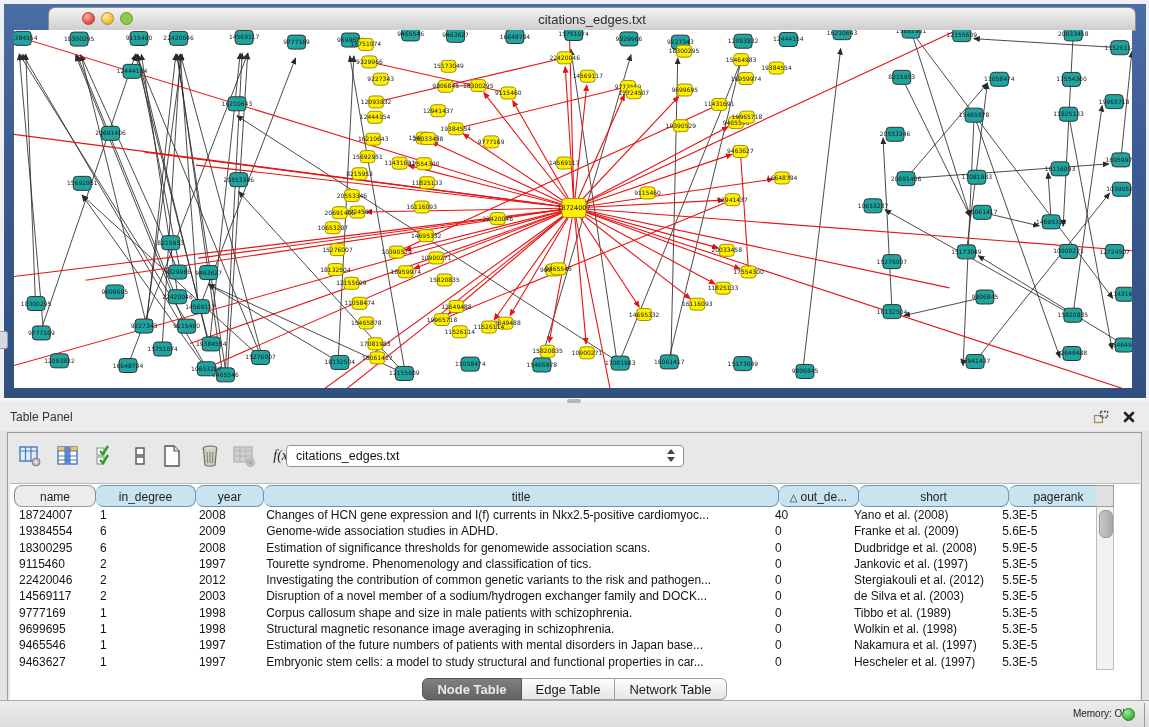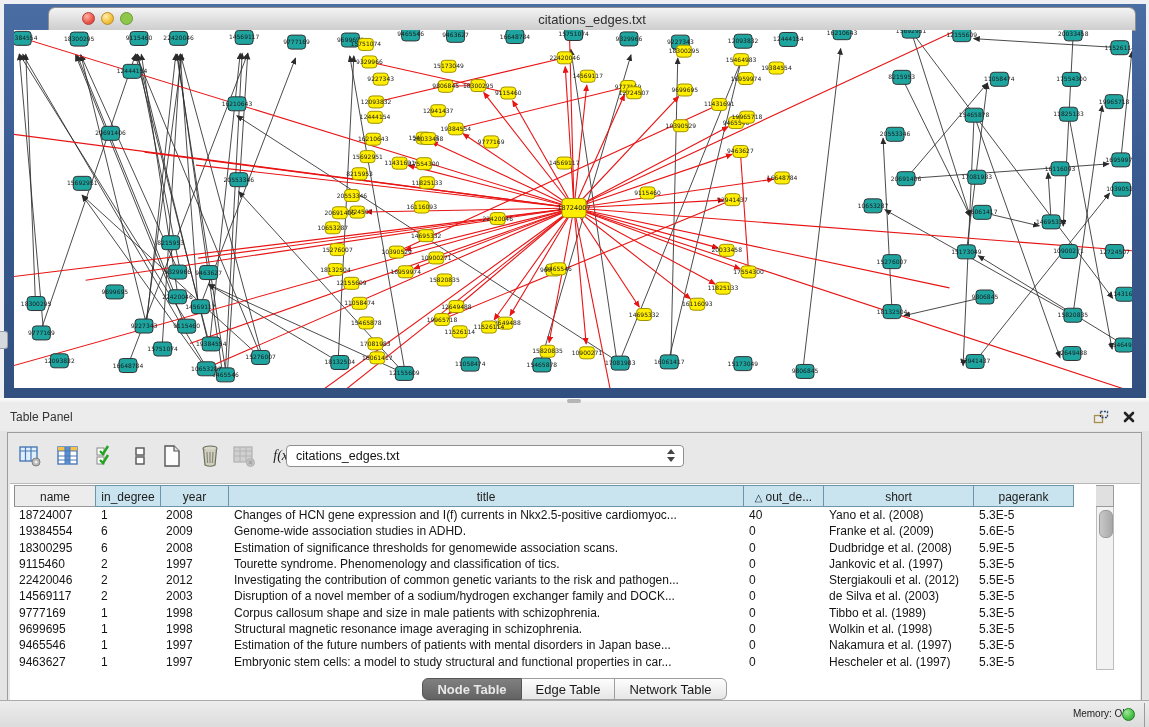--- a/index.html
+++ b/index.html
@@ -49,24 +49,24 @@
   .combo-text{position:absolute;left:9px;top:0;height:20px;line-height:21px;font-size:12.5px;color:#111;}
   .combo-arrows{position:absolute;right:7px;top:3px;width:9px;height:14px;}
   .combo-arrows div{width:0;height:0;border-left:4px solid transparent;border-right:4px solid transparent;}
   .arr-up{border-bottom:5px solid #444;margin-bottom:3px;}
   .arr-dn{border-top:5px solid #444;}
 
   
   .tbl-area{position:absolute;left:2px;top:50px;width:1130px;height:220px;background:#ffffff;border-top:1px solid #b9b9b9;}
   .tbl-head{position:absolute;left:4px;top:1px;height:22px;display:flex;}
   .th{box-sizing:border-box;height:22px;line-height:22px;text-align:center;font-size:12px;color:#1c1c1c;
-    background:#c9e4ef;border-right:1px solid #6d95a8;border-top:1px solid #6d95a8;border-bottom:1px solid #6d95a8;}
+    background:#c9e4ef;border-right:1px solid #6d95a8;border-top:1px solid #6d95a8;border-bottom:1px solid #6d95a8;border-radius:8px;}
   .th:first-child{background:#ececec;border-left:1px solid #8a8a8a;border-top:1px solid #9a9a9a;border-bottom:1px solid #9a9a9a;}
   .sort-tri{font-size:10px;margin-right:3px;color:#123;}
-  .c0{width:82px;} .c1{width:65px;} .c2{width:68px;} .c3{width:515px;} .c4{width:80px;} .c5{width:150px;} .c6{width:100px;}
+  .c0{width:82px;} .c1{width:100px;} .c2{width:68px;} .c3{width:515px;} .c4{width:80px;} .c5{width:150px;} .c6{width:100px;}
   .corner{position:absolute;left:1086px;top:1px;width:18px;height:22px;box-sizing:border-box;background:#e0e0e0;border:1px solid #9a9a9a;border-left:none;}
   .tbl-rows{position:absolute;left:4px;top:23px;width:1082px;}
   .tr{display:flex;height:16.3px;}
   .td{box-sizing:border-box;padding-left:5px;font-size:12px;line-height:16.3px;color:#141414;
     white-space:nowrap;overflow:hidden;}
   .scrollbar{position:absolute;left:1086px;top:23px;width:18px;height:163px;box-sizing:border-box;
     background:#f2f2f2;border:1px solid #bdbdbd;border-top:none;}
   .thumb{position:absolute;left:2px;top:3px;width:12px;height:26px;border-radius:6px;
     background:linear-gradient(90deg,#c8c8c8,#a9a9a9);border:1px solid #9a9a9a;}
 

